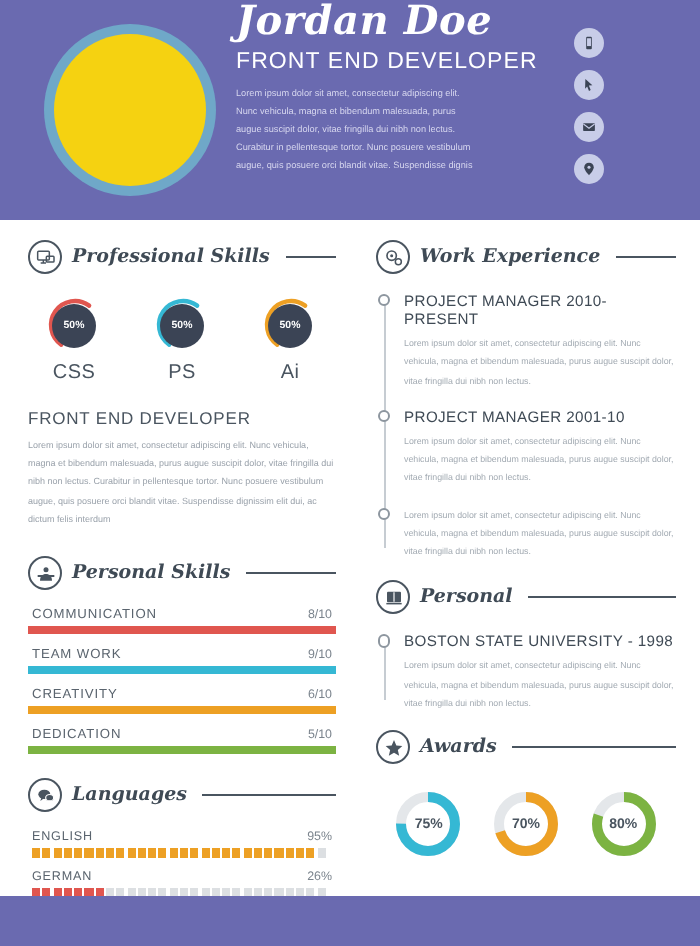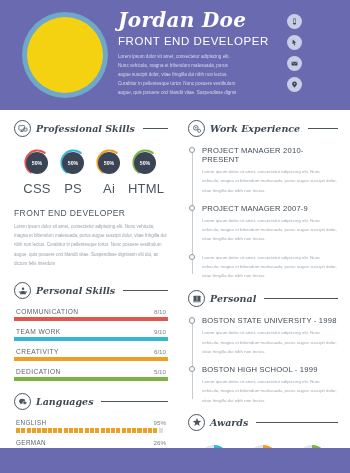--- a/index.html
+++ b/index.html
@@ -40,21 +40,21 @@
     left: 5px;
     top: 5px;
     width: 76px;
     height: 76px;
     border-radius: 50%;
     background: #f5d211;
   }
   .header-text {
     position: absolute;
     left: 118px;
-    top: 10px;
+    top: 0;
     width: 122px;
   }
   .name {
     font-family: "DejaVu Serif", serif;
     font-style: italic;
     font-weight: bold;
     font-size: 20px;
     color: #ffffff;
     letter-spacing: 0.3px;
     line-height: 1;
@@ -167,21 +167,21 @@
     background: #3b4455;
     color: #ffffff;
     font-size: 5.2px;
     font-weight: bold;
     display: flex;
     align-items: center;
     justify-content: center;
   }
   .pro-label {
     margin-top: 4px;
-    font-size: 13px;
+    font-size: 10px;
     color: #4a5560;
     letter-spacing: 0.2px;
   }
 
   .blurb-title {
     margin: 12px 0 4px 0;
     font-size: 8.5px;
     color: #4a5560;
     letter-spacing: 0.4px;
   }
@@ -396,29 +396,20 @@
           <div class="pro-label">PS</div>
         </div>
         <div class="pro-item">
           <div class="donut">
             <svg width="29" height="29" viewBox="0 0 29 29">
               <circle cx="14.5" cy="14.5" r="12" fill="none" stroke="#eda024" stroke-width="2.2" stroke-dasharray="37.7 37.7" stroke-linecap="round" transform="rotate(125 14.5 14.5)"></circle>
             </svg>
             <div class="donut-core">50%</div>
           </div>
           <div class="pro-label">Ai</div>
-        </div>
-        <div class="pro-item">
-          <div class="donut">
-            <svg width="29" height="29" viewBox="0 0 29 29">
-              <circle cx="14.5" cy="14.5" r="12" fill="none" stroke="#7cb342" stroke-width="2.2" stroke-dasharray="37.7 37.7" stroke-linecap="round" transform="rotate(125 14.5 14.5)"></circle>
-            </svg>
-            <div class="donut-core">50%</div>
-          </div>
-          <div class="pro-label">HTML</div>
         </div>
       </div>
 
       <div class="blurb-title">FRONT END DEVELOPER</div>
       <p class="blurb-body">Lorem ipsum dolor sit amet, consectetur adipiscing elit. Nunc vehicula, magna et bibendum malesuada, purus augue suscipit dolor, vitae fringilla dui nibh non lectus. Curabitur in pellentesque tortor. Nunc posuere vestibulum augue, quis posuere orci blandit vitae. Suspendisse dignissim elit dui, ac dictum felis interdum</p>
     </div>
 
     <div style="margin-top:14px">
       <div class="sec-head">
         <div class="sec-ico">
@@ -614,21 +605,21 @@
 
       <div class="tl">
         <div class="tl-line"></div>
         <div class="tl-item">
           <div class="tl-dot"></div>
           <div class="tl-title">PROJECT MANAGER 2010- PRESENT</div>
           <p class="tl-body">Lorem ipsum dolor sit amet, consectetur adipiscing elit. Nunc vehicula, magna et bibendum malesuada, purus augue suscipit dolor, vitae fringilla dui nibh non lectus.</p>
         </div>
         <div class="tl-item">
           <div class="tl-dot"></div>
-          <div class="tl-title">PROJECT MANAGER 2007-9</div>
+          <div class="tl-title">PROJECT MANAGER 2001-10</div>
           <p class="tl-body">Lorem ipsum dolor sit amet, consectetur adipiscing elit. Nunc vehicula, magna et bibendum malesuada, purus augue suscipit dolor, vitae fringilla dui nibh non lectus.</p>
         </div>
         <div class="tl-item">
           <div class="tl-dot"></div>
           <p class="tl-body">Lorem ipsum dolor sit amet, consectetur adipiscing elit. Nunc vehicula, magna et bibendum malesuada, purus augue suscipit dolor, vitae fringilla dui nibh non lectus.</p>
         </div>
       </div>
     </div>
 
     <div style="margin-top:10px">
@@ -644,25 +635,20 @@
         <span class="sec-rule"></span>
       </div>
 
       <div class="tl">
         <div class="tl-line"></div>
         <div class="tl-item">
           <div class="tl-dot"></div>
           <div class="tl-title">BOSTON STATE UNIVERSITY - 1998</div>
           <p class="tl-body">Lorem ipsum dolor sit amet, consectetur adipiscing elit. Nunc vehicula, magna et bibendum malesuada, purus augue suscipit dolor, vitae fringilla dui nibh non lectus.</p>
         </div>
-        <div class="tl-item">
-          <div class="tl-dot"></div>
-          <div class="tl-title">BOSTON HIGH SCHOOL - 1999</div>
-          <p class="tl-body">Lorem ipsum dolor sit amet, consectetur adipiscing elit. Nunc vehicula, magna et bibendum malesuada, purus augue suscipit dolor, vitae fringilla dui nibh non lectus.</p>
-        </div>
       </div>
     </div>
 
     <div style="margin-top:8px">
       <div class="sec-head">
         <div class="sec-ico">
           <svg width="10" height="10" viewBox="0 0 12 12">
             <path d="M6 1.2 L7.4 4.5 L11 4.8 L8.3 7.2 L9.1 10.7 L6 8.8 L2.9 10.7 L3.7 7.2 L1 4.8 L4.6 4.5 Z" fill="#4a5560"></path>
           </svg>
         </div>

